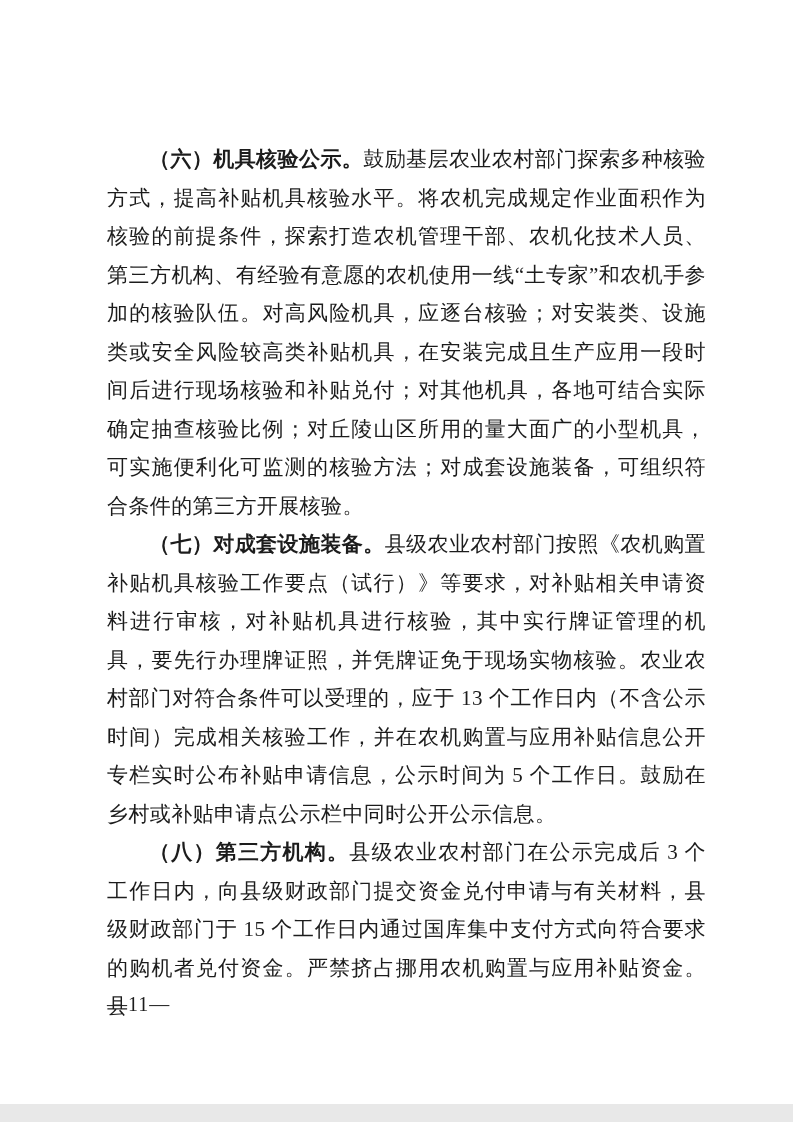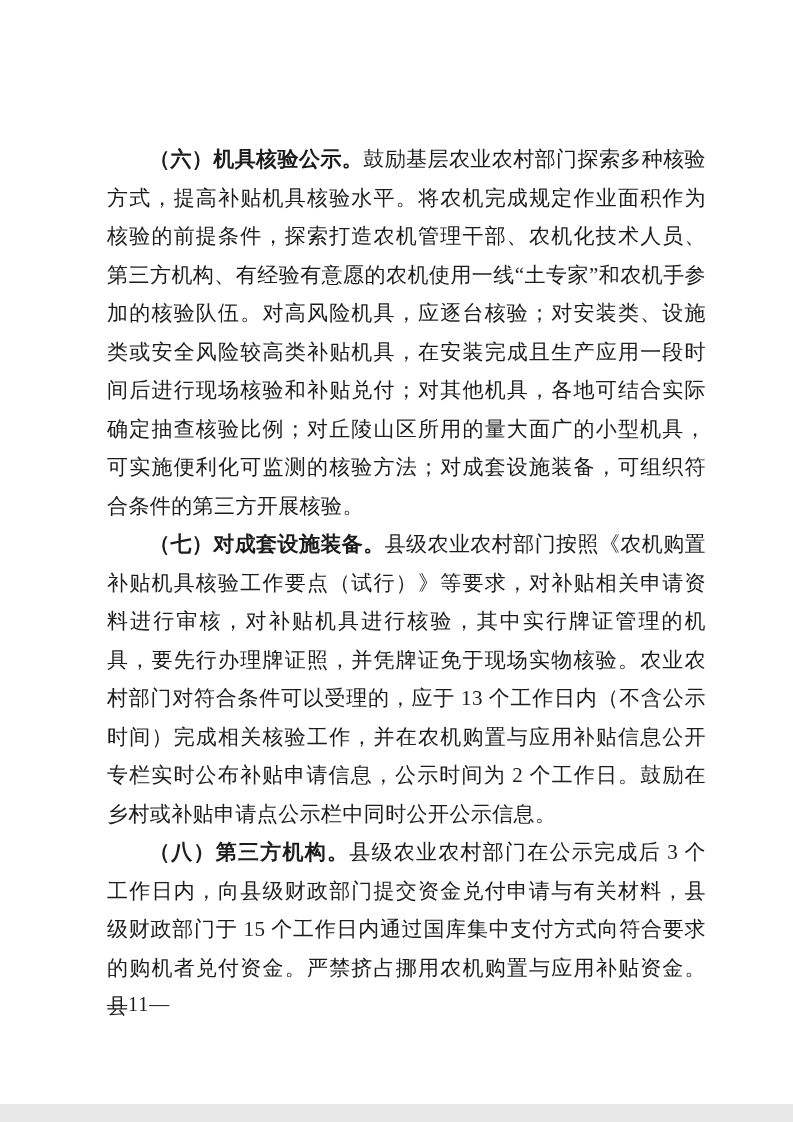--- a/index.html
+++ b/index.html
@@ -46,20 +46,20 @@
   }
 </style>
 </head>
 <body>
 
 <div class="page">
   <div class="content">
 
     <p class="section-para"><span class="section-heading">（六）机具核验公示。</span><span>鼓励基层农业农村部门探索多种核验方式，提高补贴机具核验水平。将农机完成规定作业面积作为核验的前提条件，探索打造农机管理干部、农机化技术人员、第三方机构、有经验有意愿的农机使用一线“土专家”和农机手参加的核验队伍。对高风险机具，应逐台核验；对安装类、设施类或安全风险较高类补贴机具，在安装完成且生产应用一段时间后进行现场核验和补贴兑付；对其他机具，各地可结合实际确定抽查核验比例；对丘陵山区所用的量大面广的小型机具，可实施便利化可监测的核验方法；对成套设施装备，可组织符合条件的第三方开展核验。</span></p>
 
-    <p class="section-para"><span class="section-heading">（七）对成套设施装备。</span><span>县级农业农村部门按照《农机购置补贴机具核验工作要点（试行）》等要求，对补贴相关申请资料进行审核，对补贴机具进行核验，其中实行牌证管理的机具，要先行办理牌证照，并凭牌证免于现场实物核验。农业农村部门对符合条件可以受理的，应于 13 个工作日内（不含公示时间）完成相关核验工作，并在农机购置与应用补贴信息公开专栏实时公布补贴申请信息，公示时间为 2 个工作日。鼓励在乡村或补贴申请点公示栏中同时公开公示信息。</span></p>
+    <p class="section-para"><span class="section-heading">（七）对成套设施装备。</span><span>县级农业农村部门按照《农机购置补贴机具核验工作要点（试行）》等要求，对补贴相关申请资料进行审核，对补贴机具进行核验，其中实行牌证管理的机具，要先行办理牌证照，并凭牌证免于现场实物核验。农业农村部门对符合条件可以受理的，应于 13 个工作日内（不含公示时间）完成相关核验工作，并在农机购置与应用补贴信息公开专栏实时公布补贴申请信息，公示时间为 5 个工作日。鼓励在乡村或补贴申请点公示栏中同时公开公示信息。</span></p>
 
     <p class="section-para"><span class="section-heading">（八）第三方机构。</span><span>县级农业农村部门在公示完成后 3 个工作日内，向县级财政部门提交资金兑付申请与有关材料，县级财政部门于 15 个工作日内通过国库集中支付方式向符合要求的购机者兑付资金。严禁挤占挪用农机购置与应用补贴资金。县</span></p>
 
   </div>
 
   <div class="page-number">—11—</div>
 </div>
 
 </body></html>

